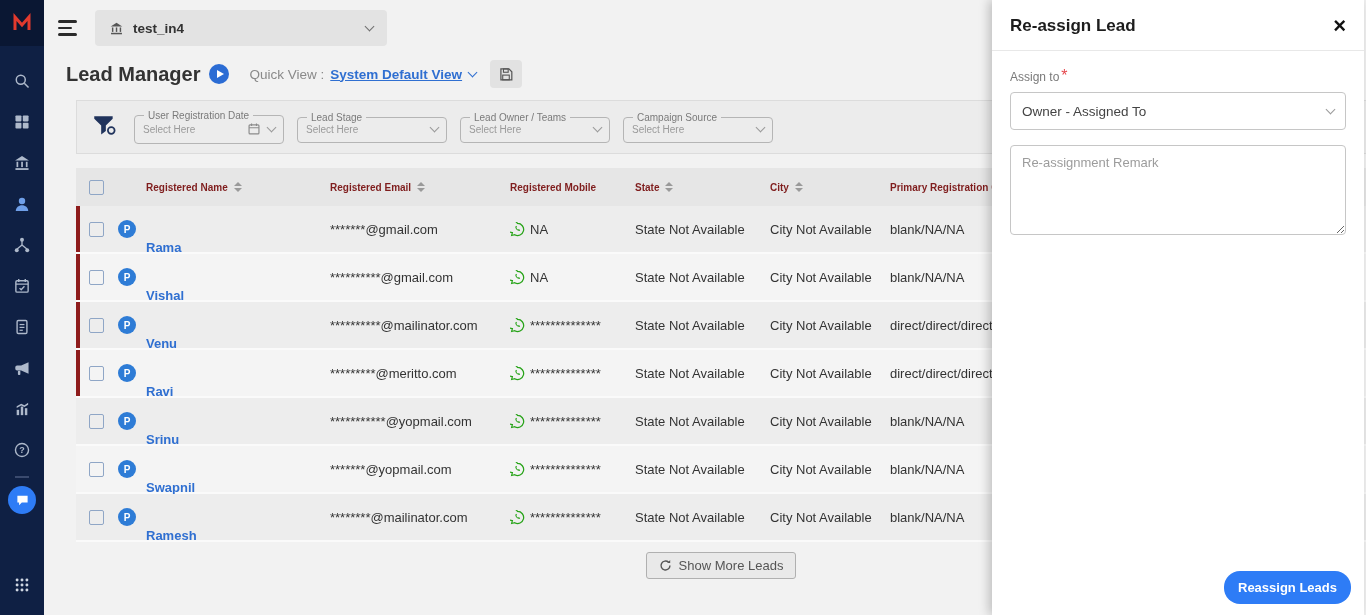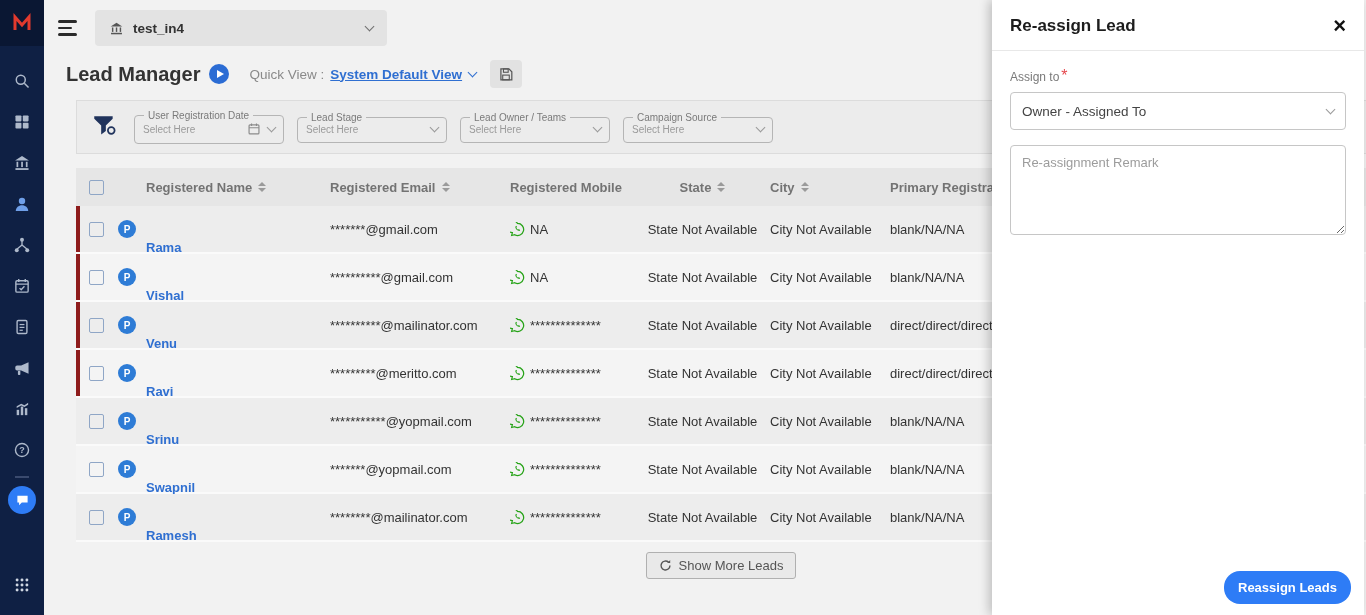--- a/index.html
+++ b/index.html
@@ -43,32 +43,32 @@
   .filter-band { margin-left:32px; width:calc(100% - 32px); height:54px; background:#ececec; border:1px solid #dcdcdc; border-right:none; display:flex; align-items:center; gap:13px; padding:0 14px; }
   .funnel-icon { margin-right:4px; cursor:pointer; }
   fieldset.filter { border:1px solid #b5b5b5; border-radius:4px; width:150px; margin:0; padding:0 8px 7px 8px; background:transparent; }
   fieldset.filter legend { font-size:10px; color:#7a7a7a; padding:0 4px; margin-left:1px; }
   .filter-value { display:flex; align-items:center; justify-content:space-between; font-size:10px; color:#9a9a9a; margin-top:1px; cursor:pointer; }
   .filter-value .icons { display:flex; align-items:center; gap:7px; }
 
   
   .table { margin-left:32px; margin-top:14px; }
   .trow { display:flex; align-items:center; }
-  .thead { height:38px; background:#e6e6e6; font-size:13px; font-weight:bold; color:#737373; }
+  .thead { height:38px; background:#e6e6e6; font-size:10px; font-weight:bold; color:#7f1d1d; }
   .lead-row { height:48px; font-size:13px; color:#333; position:relative; border-bottom:2px solid #fafafa; }
   .lead-row:nth-child(odd) { background:#ededed; }
   .lead-row:nth-child(even) { background:#f4f4f4; }
   .lead-row.flagged::before { content:""; position:absolute; left:0; top:0; bottom:0; width:4px; background:#8e1c1c; }
 
   .col-check { width:40px; display:flex; justify-content:center; flex:none; }
   .col-badge { width:30px; display:flex; justify-content:flex-start; padding-left:2px; flex:none; }
   .col-name { width:184px; flex:none; display:flex; align-items:center; }
   .col-email { width:180px; flex:none; display:flex; align-items:center; }
   .col-mobile { width:125px; flex:none; display:flex; align-items:center; }
-  .col-state { width:135px; flex:none; display:flex; align-items:center;justify-content:center; }
+  .col-state { width:135px; flex:none; display:flex; align-items:center; }
   .col-city { width:120px; flex:none; display:flex; align-items:center; }
   .col-campaign { flex:1; min-width:150px; display:flex; align-items:center; overflow:hidden; white-space:nowrap; }
 
   .cbx { width:15px; height:15px; border:1.6px solid #8fa6c6; border-radius:2px; background:transparent; display:inline-block; cursor:pointer; }
   .sort { display:inline-flex; flex-direction:column; gap:2.5px; margin-left:6px; }
   .sort i { display:block; width:0; height:0; border-left:4px solid transparent; border-right:4px solid transparent; }
   .sort .up { border-bottom:4px solid #9a9a9a; }
   .sort .down { border-top:4px solid #9a9a9a; }
 
   .badge { width:18px; height:18px; border-radius:50%; background:#2e7cd6; color:#fff; font-size:10px; font-weight:bold; display:flex; align-items:center; justify-content:center; }

